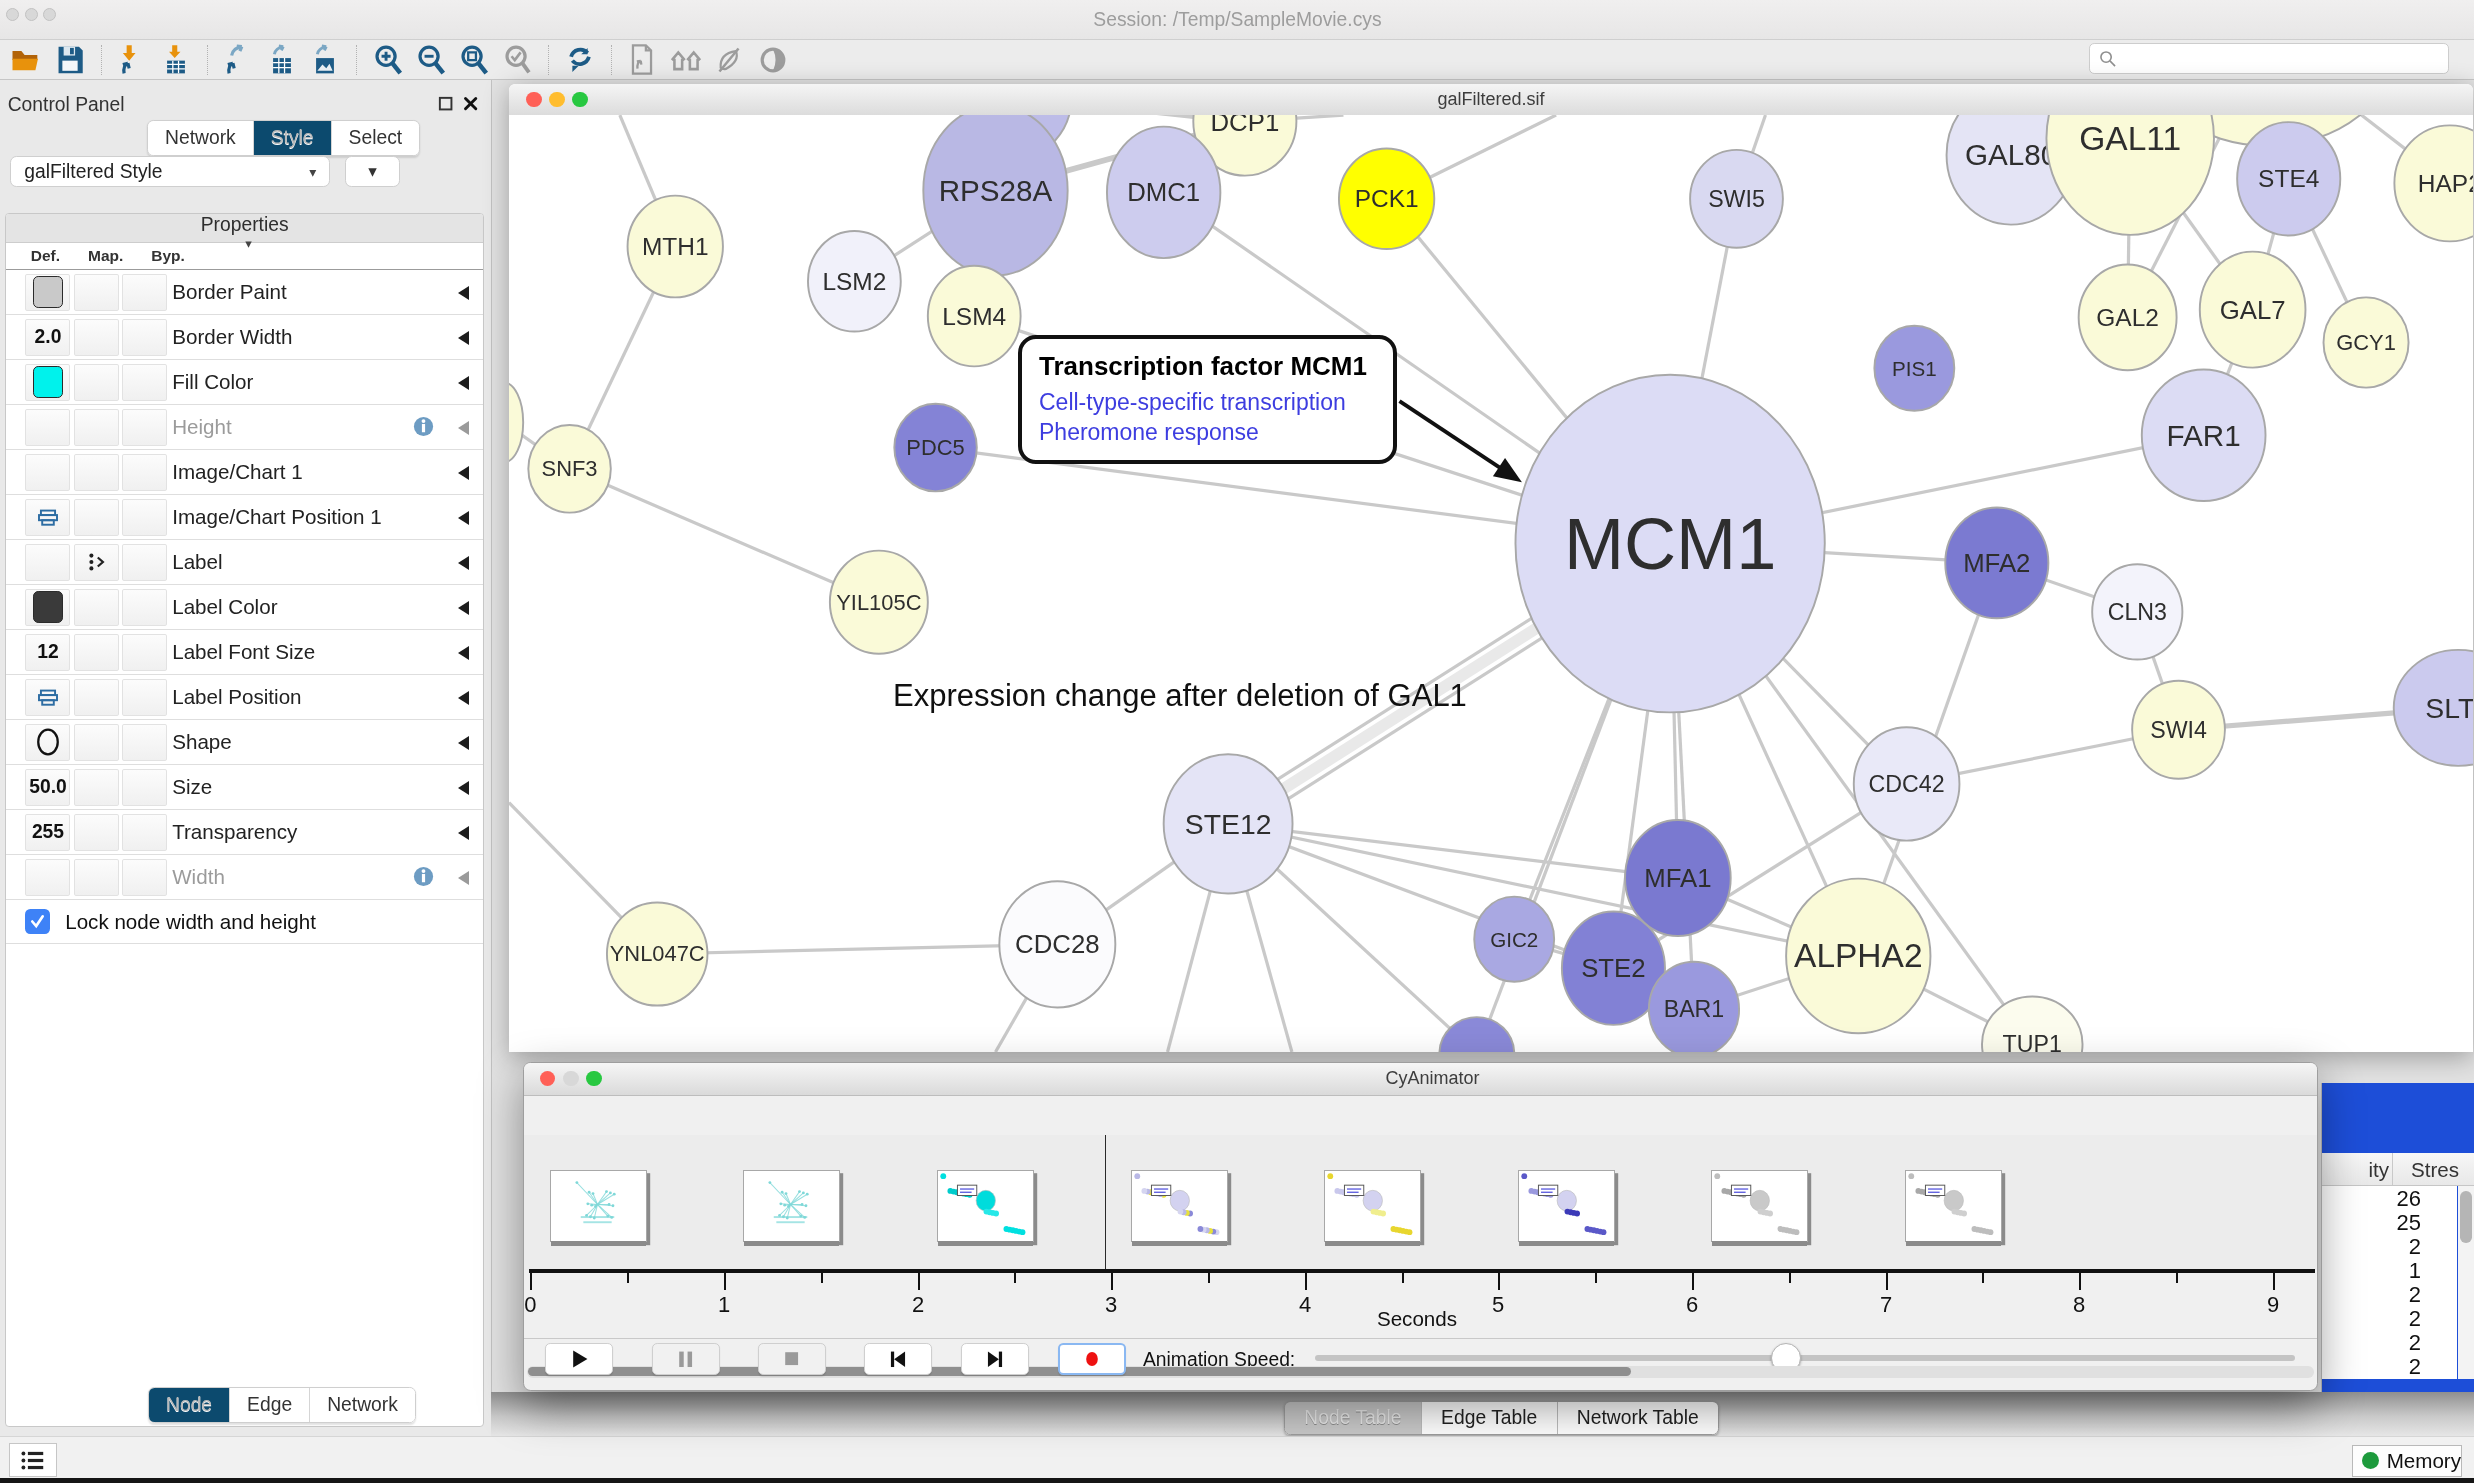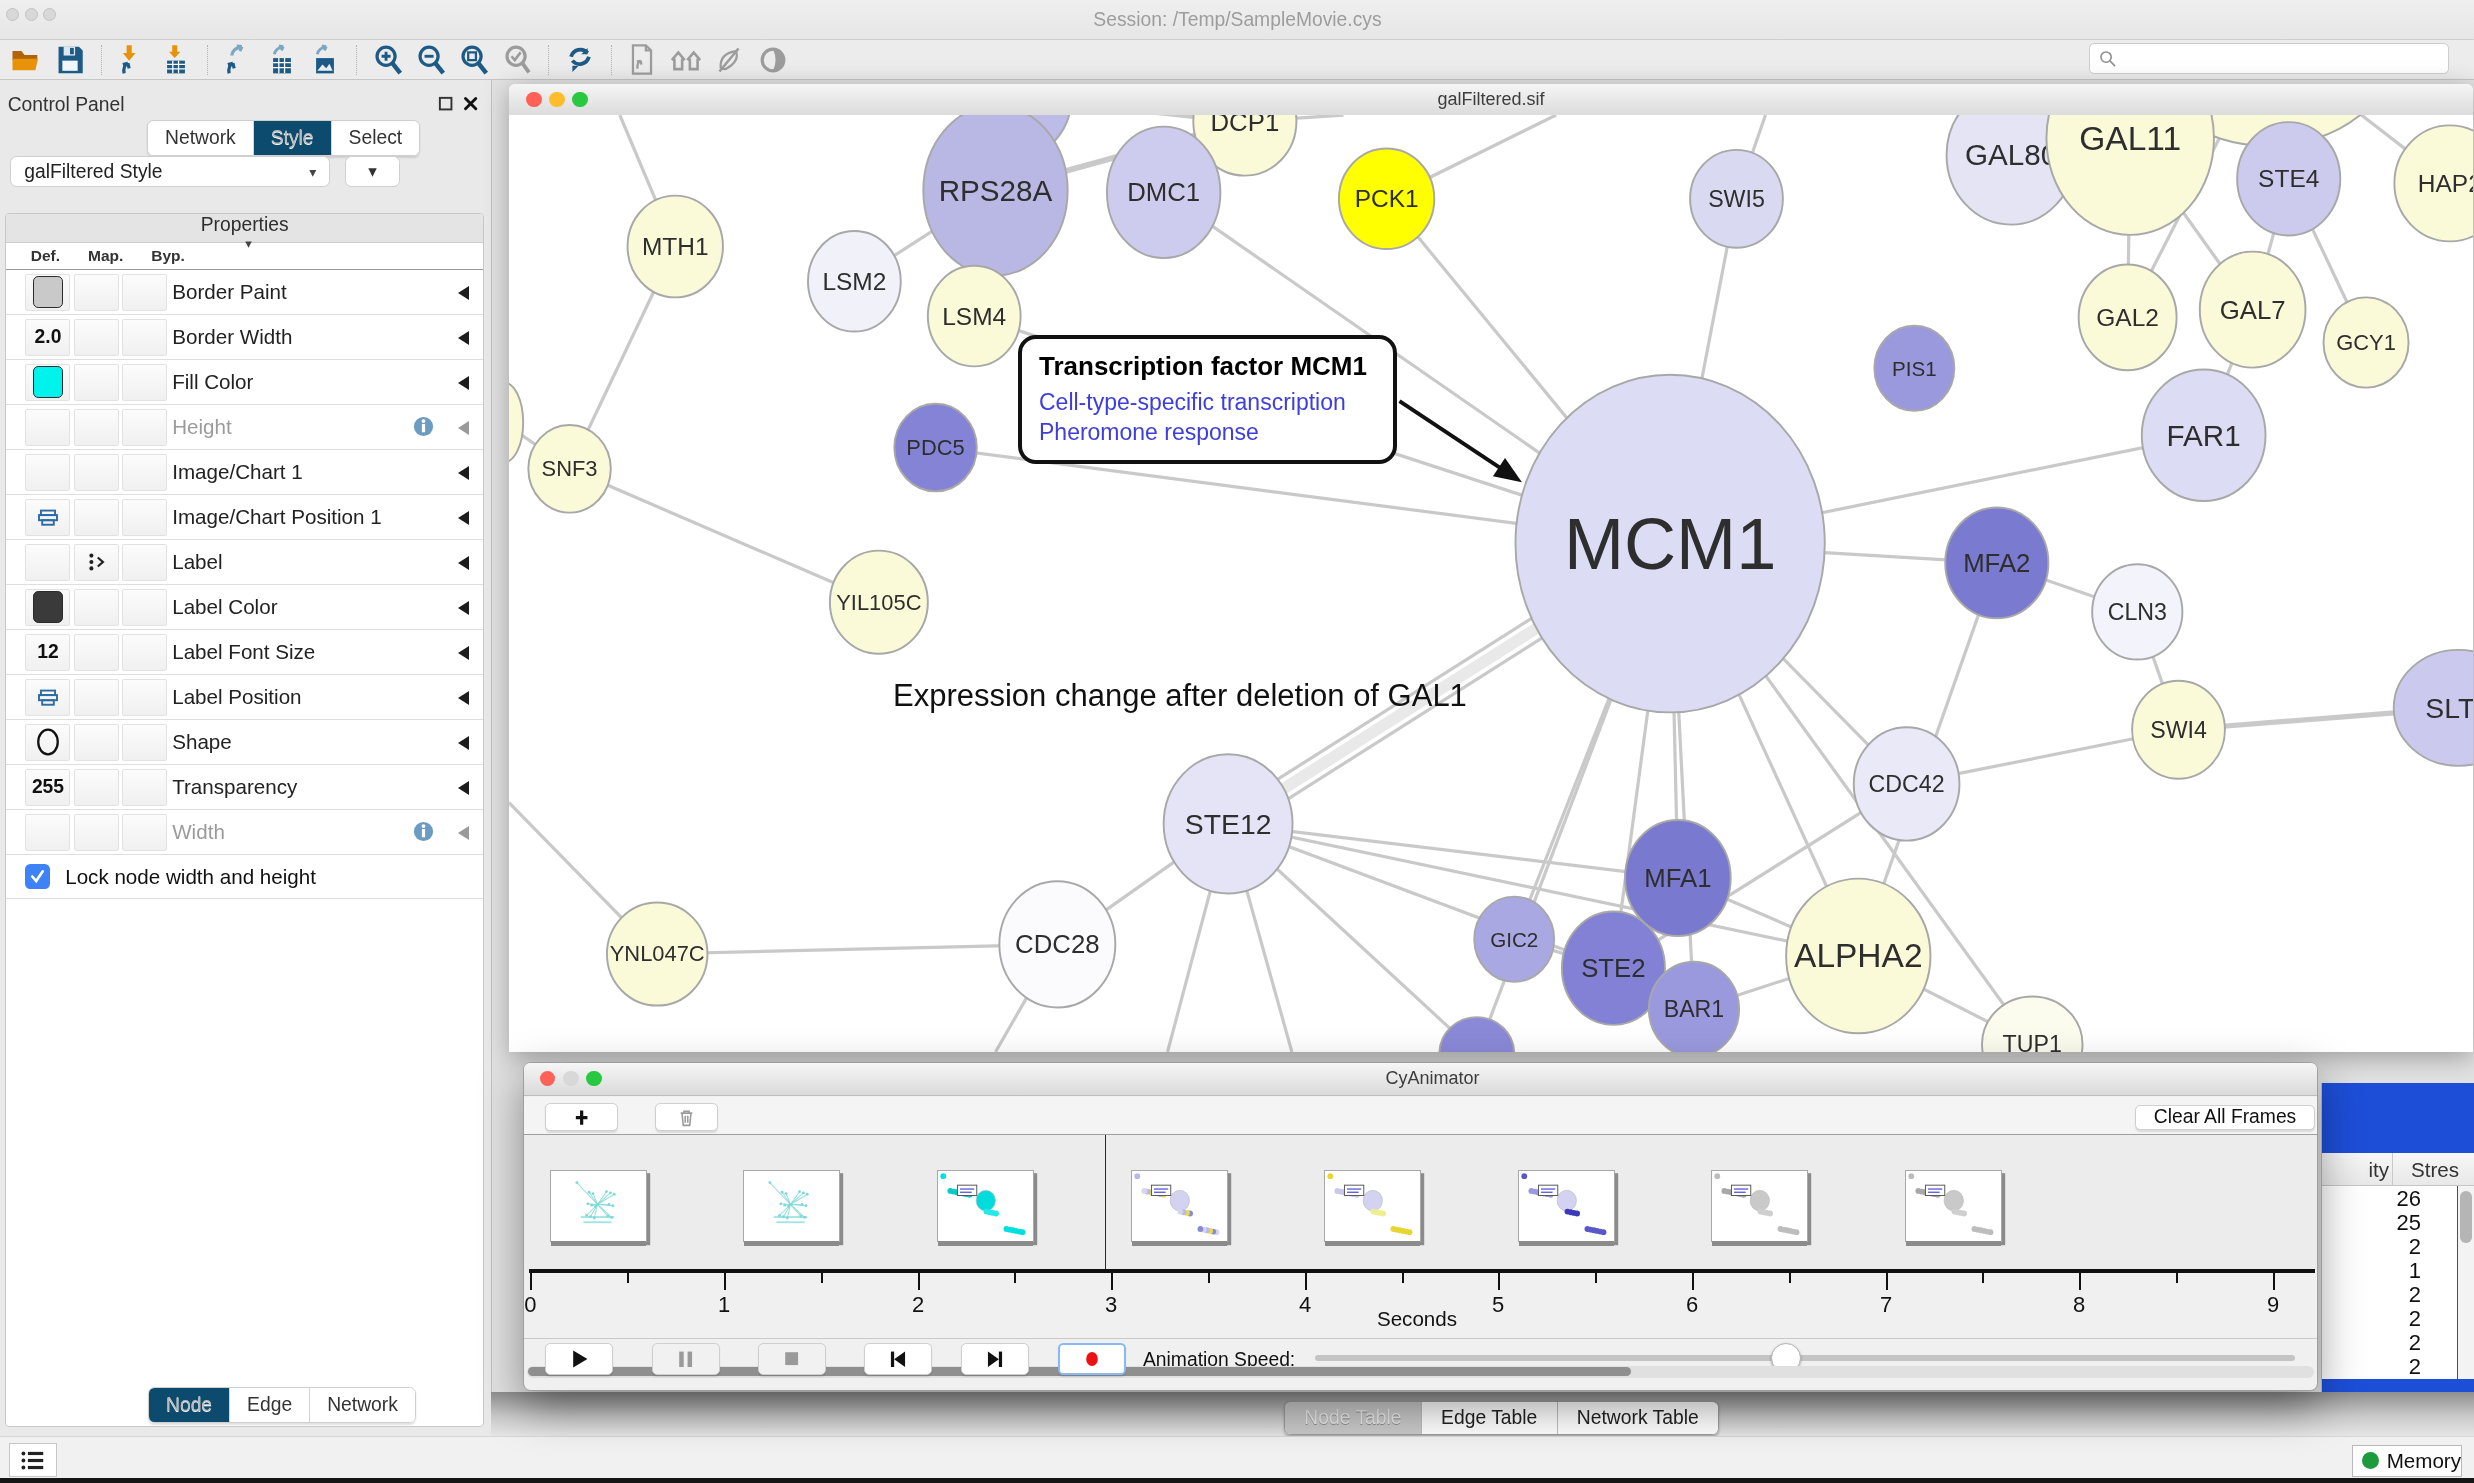--- a/index.html
+++ b/index.html
@@ -403,20 +403,29 @@
               <ellipse cx="20" cy="23" rx="15" ry="19" fill="none" stroke="#111" stroke-width="3.5"></ellipse>
             </svg>
           </div>
           <div class="pcell" style="left: 68px;"></div>
           <div class="pcell" style="left: 116px;"></div>
           <div class="plabel">Shape</div>
           <div class="parrow"></div>
         </div>
         <div class="prow">
           <div class="pcell" style="left: 19.3px;">
+            <span class="defnum">50.0</span>
+          </div>
+          <div class="pcell" style="left: 68px;"></div>
+          <div class="pcell" style="left: 116px;"></div>
+          <div class="plabel">Size</div>
+          <div class="parrow"></div>
+        </div>
+        <div class="prow">
+          <div class="pcell" style="left: 19.3px;">
             <span class="defnum">255</span>
           </div>
           <div class="pcell" style="left: 68px;"></div>
           <div class="pcell" style="left: 116px;"></div>
           <div class="plabel">Transparency</div>
           <div class="parrow"></div>
         </div>
         <div class="prow">
           <div class="pcell" style="left: 19.3px;"></div>
           <div class="pcell" style="left: 68px;"></div>
@@ -707,33 +716,20 @@
       <div class="ttab">Network Table</div>
     </div>
 </div>
 
 <div id="animator" class="abs">
   <div id="anim-titlebar">
     <span class="tl" style="left:15.5px;background:#ff6057;"></span>
     <span class="tl" style="left:39px;background:#d8d8d8;"></span>
     <span class="tl" style="left:62px;background:#28c841;"></span>
     <div id="anim-title">CyAnimator</div>
-  </div>
-  <div id="anim-toolbar">
-    <div class="abtn" style="left:21px;top:6.4px;width:71px;height:26px;">
-      <svg width="19.3" height="19.3" viewBox="0 0 30 30">
-        <path d="M15 4 V26 M6 15 H24" stroke="#111" stroke-width="5"></path>
-        </svg>
-    </div>
-    <div class="abtn ghost" style="left:131px;top:6.4px;width:61px;height:26px;">
-      <svg width="17" height="19.3" viewBox="0 0 26 30">
-        <path d="M4 8 H22 M9 8 V5 H17 V8 M6 8 L8 27 H18 L20 8 M11 12 V23 M15 12 V23" fill="none" stroke="#9a9a9a" stroke-width="2.4"></path>
-        </svg>
-    </div>
-    <div class="abtn" style="left:1611px;top:7.7px;width:178px;height:23px;font-size:19.3px;color:#111;">Clear All Frames</div>
   </div>
   <div id="frames-area">
       <div class="thumb" style="left: 26px;"><svg width="93" height="67" viewBox="0 0 144 104">
           <line x1="40" y1="18" x2="72" y2="52" stroke="#7fd8d8" stroke-width="1.6" opacity="0.8"></line>
           <circle cx="40" cy="18" r="2.2" fill="#7fd8d8"></circle>
           <line x1="69" y1="55" x2="72" y2="52" stroke="#7fd8d8" stroke-width="1.6" opacity="0.8"></line>
           <circle cx="69" cy="55" r="2.2" fill="#7fd8d8"></circle>
           <line x1="98" y1="36" x2="72" y2="52" stroke="#7fd8d8" stroke-width="1.6" opacity="0.8"></line>
           <circle cx="98" cy="36" r="2.2" fill="#7fd8d8"></circle>
           <line x1="67" y1="73" x2="72" y2="52" stroke="#7fd8d8" stroke-width="1.6" opacity="0.8"></line>

